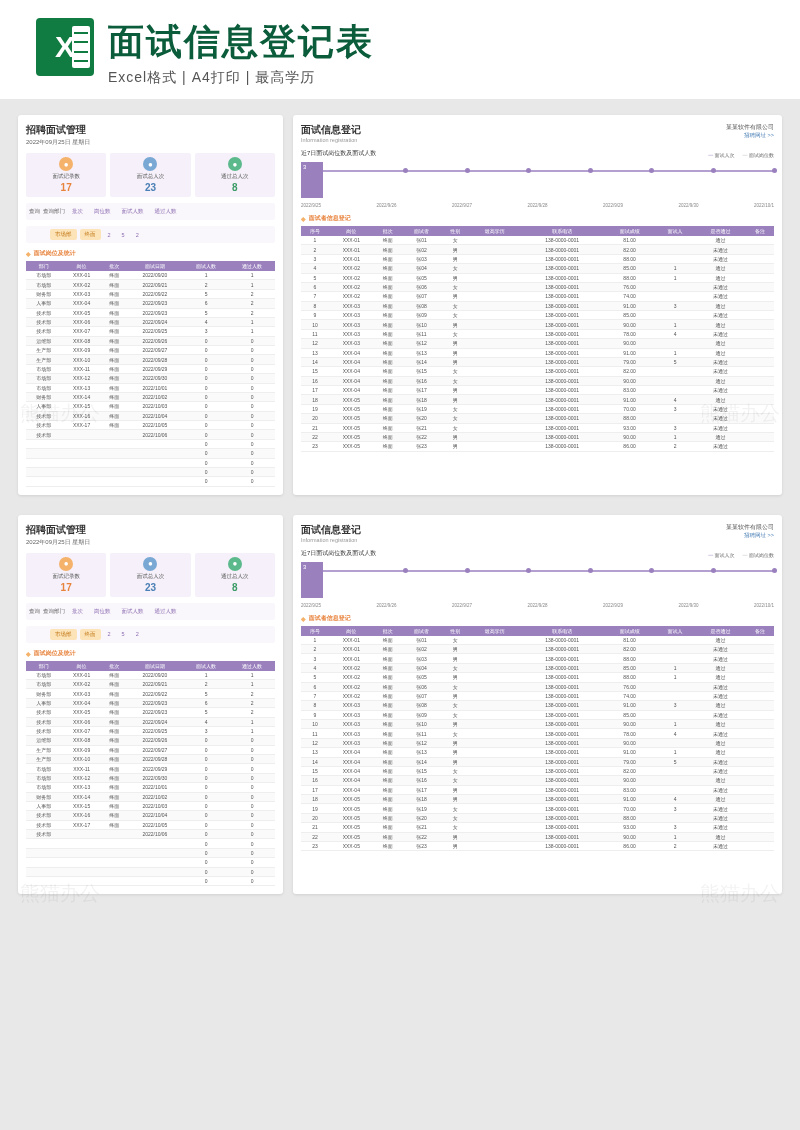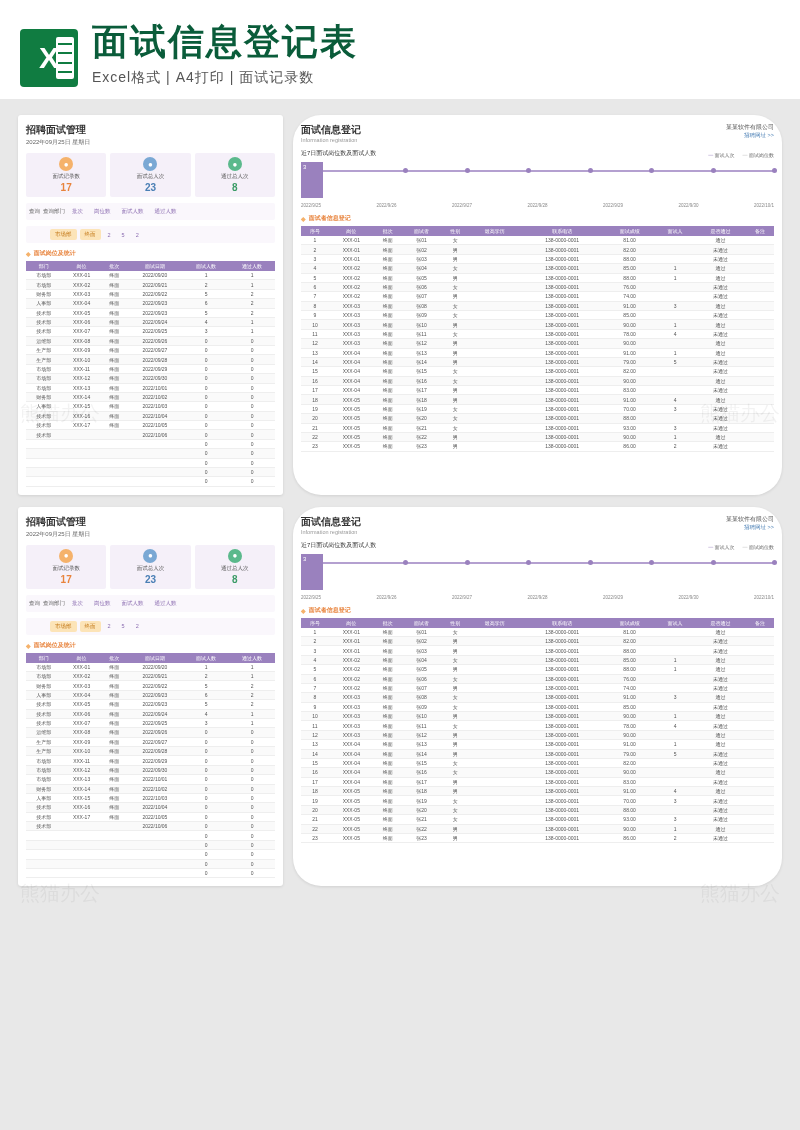--- a/index.html
+++ b/index.html
@@ -6,23 +6,23 @@
   body {
     width: 800px;
     height: 1130px;
     background: #e8e8e8;
     font-family: "Microsoft YaHei", Arial, sans-serif;
     position: relative;
     overflow: hidden;
   }
   .header {
     background: #fff;
-    padding: 18px 20px 12px 20px;
+    padding: 18px 20px 12px 36px;
     display: flex;
-    align-items: flex-end;
+    align-items: flex-start;
     gap: 14px;
   }
   .excel-icon {
     width: 58px; height: 58px;
     background: #107c41;
     border-radius: 4px;
     position: relative;
     display: flex; align-items: center; justify-content: center;
   }
   .excel-icon::before {
@@ -55,33 +55,33 @@
   .sub-title {
     font-size: 14px;
     color: #555;
     margin-top: 2px;
     letter-spacing: 1px;
   }
   .sheets-area {
     padding: 16px 18px;
     display: flex;
     flex-direction: column;
-    gap: 12px;
+    gap: 20px;
   }
   .sheet-row { display: flex; gap: 10px; }
   .panel {
     background: #fff;
     border-radius: 3px;
     font-size: 6px;
     color: #333;
     padding: 8px;
     box-shadow: 0 1px 3px rgba(0,0,0,0.1);
   }
   .panel-left { width: 265px; }
-  .panel-right { flex: 1; border-radius: 28px; }
+  .panel-right { flex: 1; }
 
   .pl-title { font-size: 10px; font-weight: bold; }
   .pl-date { font-size: 6px; color: #666; margin-top: 1px; }
 
   .metrics {
     display: flex; gap: 4px; margin-top: 6px;
   }
   .metric {
     flex: 1;
     background: #f5f0f9;
@@ -181,21 +181,21 @@
   <div class="excel-icon">
     <div class="excel-bars">
         <span></span>
         <span></span>
         <span></span>
         <span></span>
       </div>
   </div>
   <div class="title-block">
     <div class="main-title">面试信息登记表</div>
-    <div class="sub-title">Excel格式 | A4打印 | 面试记录数</div>
+    <div class="sub-title">Excel格式 | A4打印 | 最高学历</div>
   </div>
 </div>
 
 <div class="sheets-area">
   <div class="sheet-row">
       <div class="panel panel-left">
     <div class="pl-title">招聘面试管理</div>
     <div class="pl-date">2022年09月25日  星期日</div>
     <div class="metrics">
           <div class="metric">

